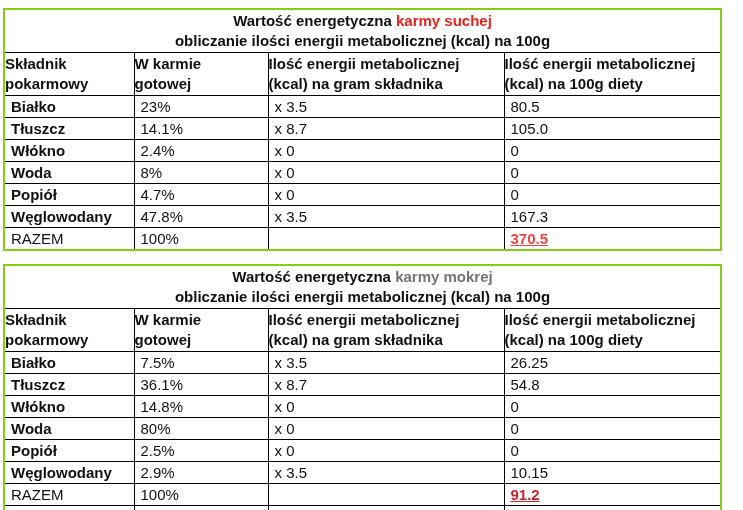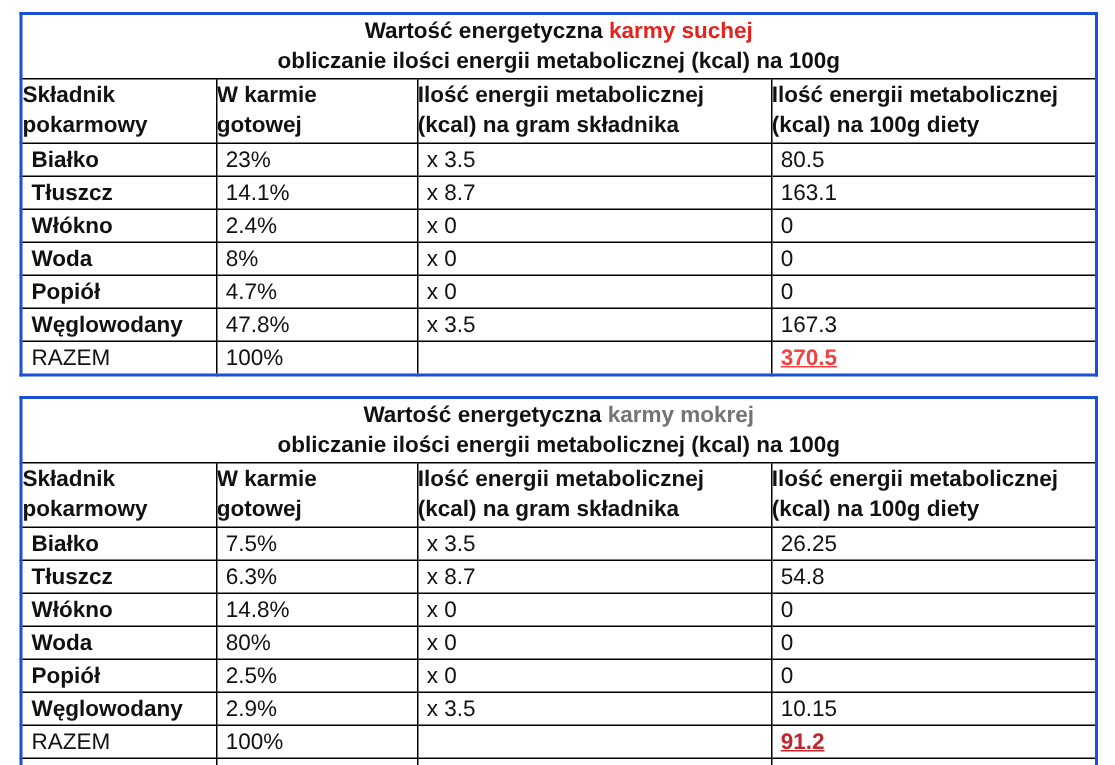--- a/index.html
+++ b/index.html
@@ -6,25 +6,25 @@
   .page {
     position:relative;
     width:743px; height:510px;
     background:#ffffff;
     overflow:hidden;
     font-family:"Liberation Sans", sans-serif;
     color:#111111;
   }
   table.energy-table {
     position:absolute;
-    left:13px;
+    left:3px;
     width:717px;
     border-collapse:collapse;
     table-layout:fixed;
-    border:2px solid #1d4ed8;
+    border:2px solid #84cc16;
     padding-left:25px;
   }
   #table-dry { top:8px; }
   #table-wet { top:264px; }
   col.c1 { width:130px; }
   col.c2 { width:134px; }
   col.c3 { width:236px; }
   col.c4 { width:217px; }
   td {
     border:1px solid #000;
@@ -92,21 +92,21 @@
       <tr class="data-row">
         <td class="name-cell">Białko</td>
         <td>23%</td>
         <td>x 3.5</td>
         <td>80.5</td>
       </tr>
       <tr class="data-row">
         <td class="name-cell">Tłuszcz</td>
         <td>14.1%</td>
         <td>x 8.7</td>
-        <td>163.1</td>
+        <td>105.0</td>
       </tr>
       <tr class="data-row">
         <td class="name-cell">Włókno</td>
         <td>2.4%</td>
         <td>x 0</td>
         <td>0</td>
       </tr>
       <tr class="data-row">
         <td class="name-cell">Woda</td>
         <td>8%</td>
@@ -167,21 +167,21 @@
         </td>
       </tr>
       <tr class="data-row">
         <td class="name-cell">Białko</td>
         <td>7.5%</td>
         <td>x 3.5</td>
         <td>26.25</td>
       </tr>
       <tr class="data-row">
         <td class="name-cell">Tłuszcz</td>
-        <td>6.3%</td>
+        <td>36.1%</td>
         <td>x 8.7</td>
         <td>54.8</td>
       </tr>
       <tr class="data-row">
         <td class="name-cell">Włókno</td>
         <td>14.8%</td>
         <td>x 0</td>
         <td>0</td>
       </tr>
       <tr class="data-row">

